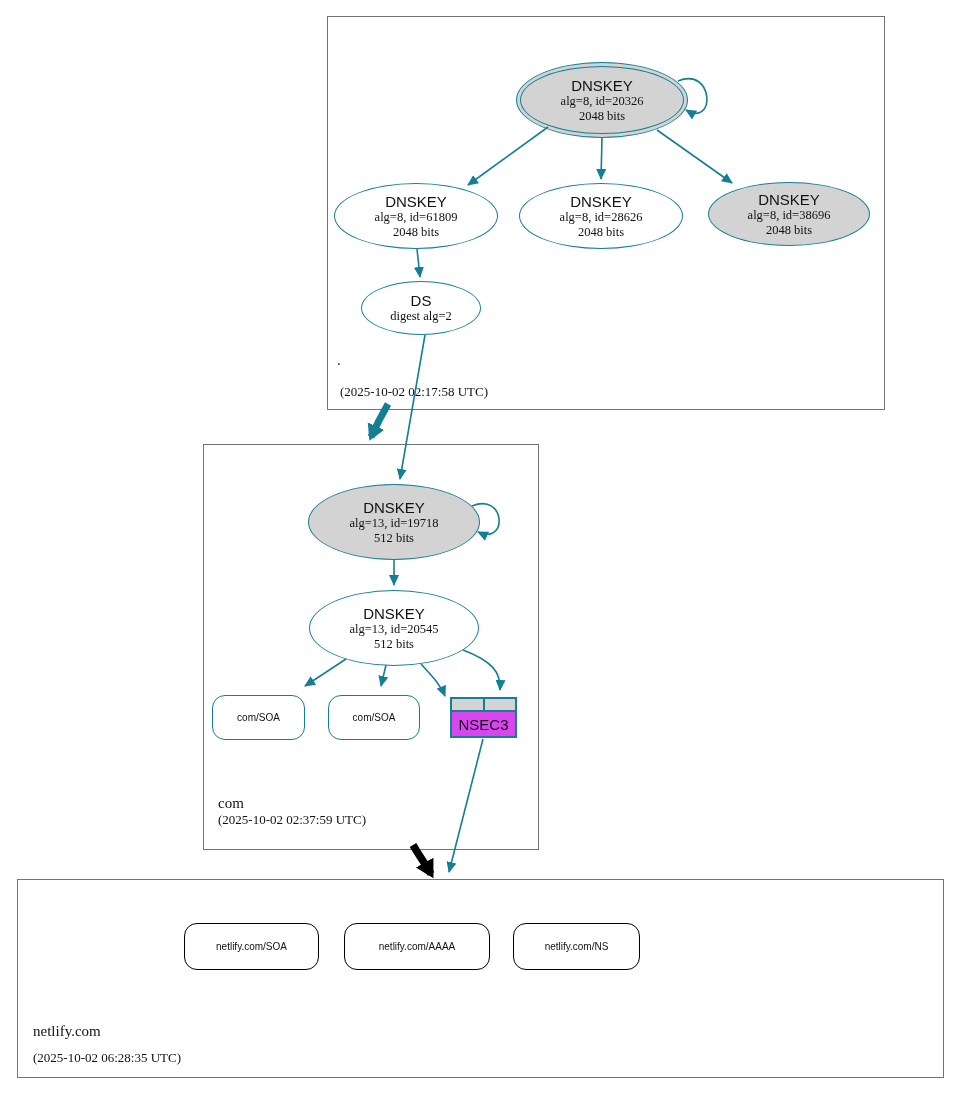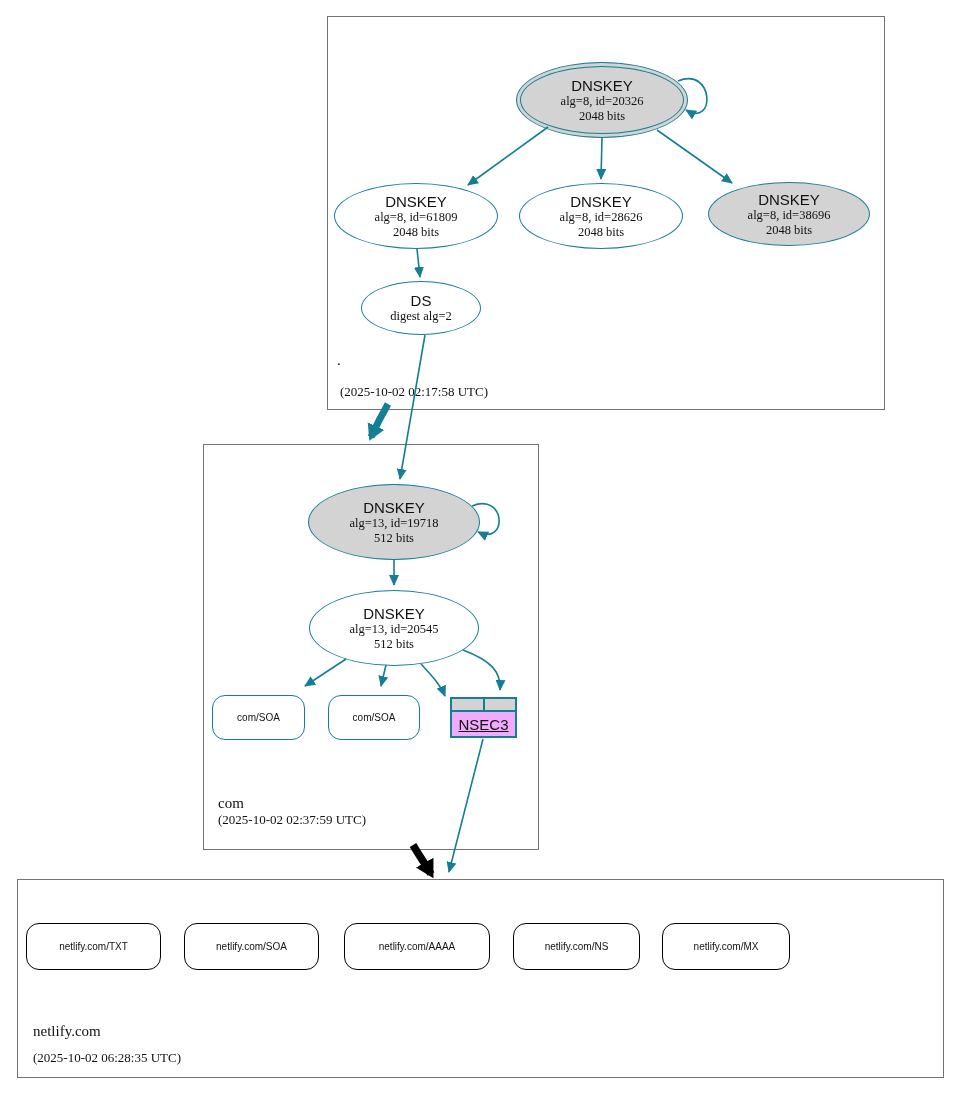--- a/index.html
+++ b/index.html
@@ -12,21 +12,21 @@
   .ellipse.gray{background:#d3d3d3;}
   .ellipse.dbl::before{content:"";position:absolute;inset:3px;border:1.6px solid #147e95;
         border-radius:50%;pointer-events:none;}
   .nt{font-size:15px;line-height:17px;font-family:"Liberation Sans",sans-serif;}
   .nd{font-size:12.5px;line-height:15px;font-family:"Liberation Serif",serif;}
   .rrset{border-radius:13px;background:#fff;font-size:10px;
          font-family:"Liberation Sans",sans-serif;}
   .rrset.teal{border:1.6px solid #147e95;}
   .rrset.black{border:1.6px solid #000;}
   .nsec3{position:absolute;z-index:1;box-sizing:border-box;border:2px solid #147e95;
-         background:#f0abfc;display:flex;flex-direction:column;text-decoration:underline;}
+         background:#d946ef;display:flex;flex-direction:column;}
   .nsec3-head{display:flex;height:11px;border-bottom:2px solid #147e95;}
   .nsec3-cell{flex:1;background:#d3d3d3;}
   .nsec3-cell:first-child{border-right:2px solid #147e95;}
   .nsec3-body{flex:1;display:flex;align-items:center;justify-content:center;
          font-size:15px;font-family:"Liberation Sans",sans-serif;}
   .zlabel{position:absolute;z-index:1;font-family:"Liberation Serif",serif;font-size:15px;}
   .ztime{position:absolute;z-index:1;font-family:"Liberation Serif",serif;font-size:13px;}
   #edges{position:absolute;left:0;top:0;z-index:2;pointer-events:none;}
 </style>
 </head>
@@ -93,34 +93,28 @@
     <div class="nsec3-head">
       <div class="nsec3-cell"></div>
       <div class="nsec3-cell"></div>
     </div>
     <div class="nsec3-body">NSEC3</div>
   </div>
 
   <div class="zlabel" style="left:218px;top:795px">com</div>
   <div class="ztime" style="left:218px;top:812px">(2025-10-02 02:37:59 UTC)</div>
 
-  <div class="node rrset black" style="left:26px;top:923px;width:135px;height:47px">
-    <span>netlify.com/TXT</span>
-  </div>
   <div class="node rrset black" style="left:184px;top:923px;width:135px;height:47px">
     <span>netlify.com/SOA</span>
   </div>
   <div class="node rrset black" style="left:513px;top:923px;width:127px;height:47px">
     <span>netlify.com/NS</span>
   </div>
   <div class="node rrset black" style="left:344px;top:923px;width:146px;height:47px">
     <span>netlify.com/AAAA</span>
-  </div>
-  <div class="node rrset black" style="left:662px;top:923px;width:128px;height:47px">
-    <span>netlify.com/MX</span>
   </div>
 
   <div class="zlabel" style="left:33px;top:1023px">netlify.com</div>
   <div class="ztime" style="left:33px;top:1050px">(2025-10-02 06:28:35 UTC)</div>
 
   <svg id="edges" width="956" height="1094" viewBox="0 0 956 1094">
     <defs>
       <marker id="mt" markerUnits="userSpaceOnUse" markerWidth="12" markerHeight="10" refX="10" refY="5" orient="auto">
           <path d="M0,0 L11,5 L0,10 z" fill="#147e95"></path>
         </marker>

